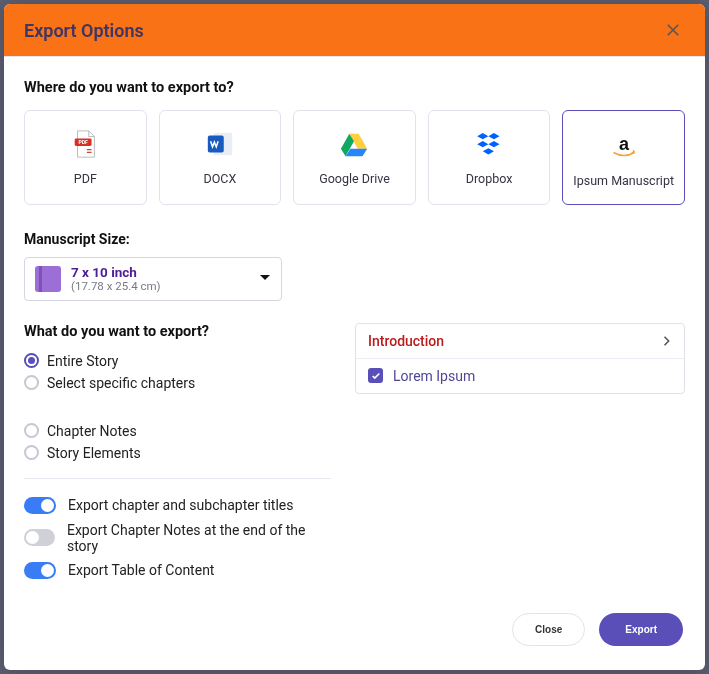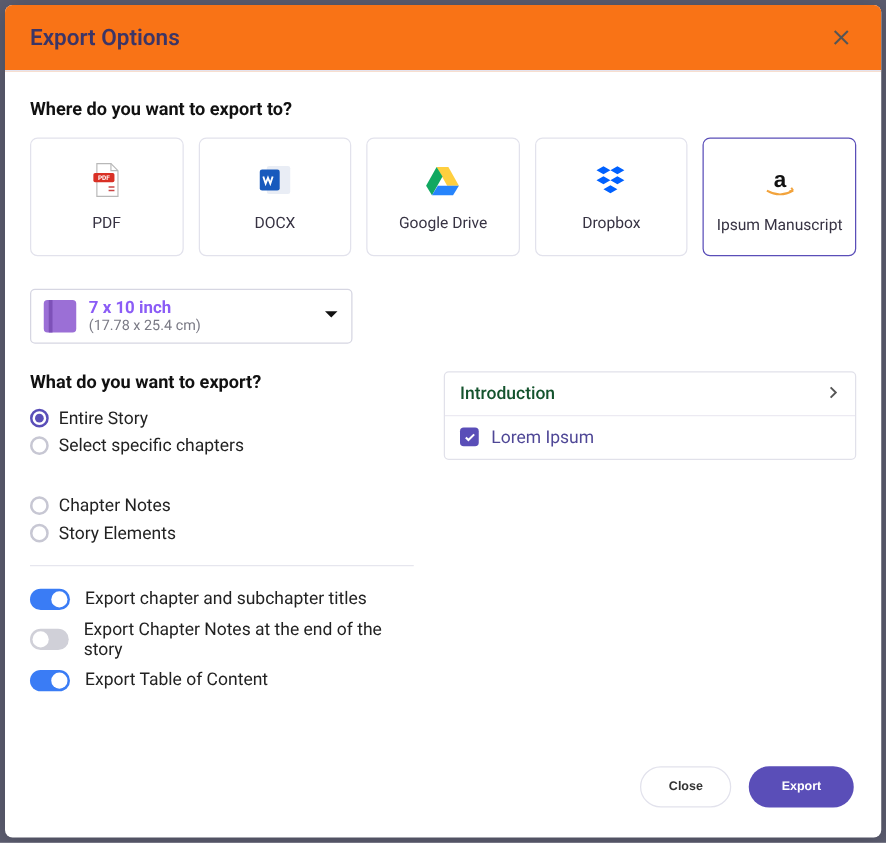--- a/index.html
+++ b/index.html
@@ -87,21 +87,21 @@
     background:#9b6fd6;
     border-radius:3px;
     position:relative;
   }
   .book-ic::before {
     content:"";
     position:absolute; left:4px; top:0; bottom:0; width:3px;
     background:#7d51b8;
   }
   .size-text { display:flex; flex-direction:column; line-height:1.2; }
-  .size-main { font-size:13.5px; font-weight:700; color:#8b5cf6; }
+  .size-main { font-size:13.5px; font-weight:700; color:#4c1d95; }
   .size-sub { font-size:11.5px; color:#7a7a85; }
   .size-caret { position:absolute; right:10px; }
 
   .two-col { display:flex; gap:24px; }
   .col-left { flex:1; min-width:0; }
   .col-right { width:330px; }
 
   .radio-group { margin-bottom:14px; }
   .radio-row {
     display:flex; align-items:center; gap:8px;
@@ -123,21 +123,21 @@
     border-radius:4px;
     overflow:hidden;
   }
   .chapter-row {
     display:flex; align-items:center;
     padding:9px 12px;
     font-size:14px;
     border-bottom:1px solid #eceaf2;
   }
   .chapter-row:last-child { border-bottom:none; }
-  .chapter-row.header { color:#14532d; font-weight:500; justify-content:space-between; cursor:pointer; }
+  .chapter-row.header { color:#b91c1c; font-weight:500; justify-content:space-between; cursor:pointer; }
   .chapter-row .chk {
     width:15px; height:15px;
     border-radius:3px;
     background:#5a4eb8;
     display:flex; align-items:center; justify-content:center;
     margin-right:10px;
   }
   .chapter-row .chk svg { width:10px; height:10px; }
   .chapter-row.item { color:#4f4796; cursor:pointer; }
 
@@ -251,20 +251,21 @@
             <svg viewBox="0 0 40 28" width="40" height="28">
               <text x="20" y="16" font-size="24" font-weight="800" fill="#111" text-anchor="middle" font-family="Arial">a</text>
               <path d="M6 20 Q20 28 34 20" fill="none" stroke="#f2a33c" stroke-width="2"></path>
               <path d="M34 20 l-2 -3 M34 20 l-4 0.5" stroke="#f2a33c" stroke-width="2" fill="none"></path>
             </svg>
           </div>
           <div>Ipsum Manuscript</div>
         </div>
       </div>
 
+      <div class="size-label">Manuscript Size:</div>
       <div class="size-select">
         <div class="book-ic"></div>
         <div class="size-text">
           <span class="size-main">7 x 10 inch</span>
           <span class="size-sub">(17.78 x 25.4 cm)</span>
         </div>
         <span class="size-caret">
           <svg viewBox="0 0 12 12" width="12" height="12">
               <path d="M1 3l5 5 5-5z" fill="#111"></path>
             </svg>

